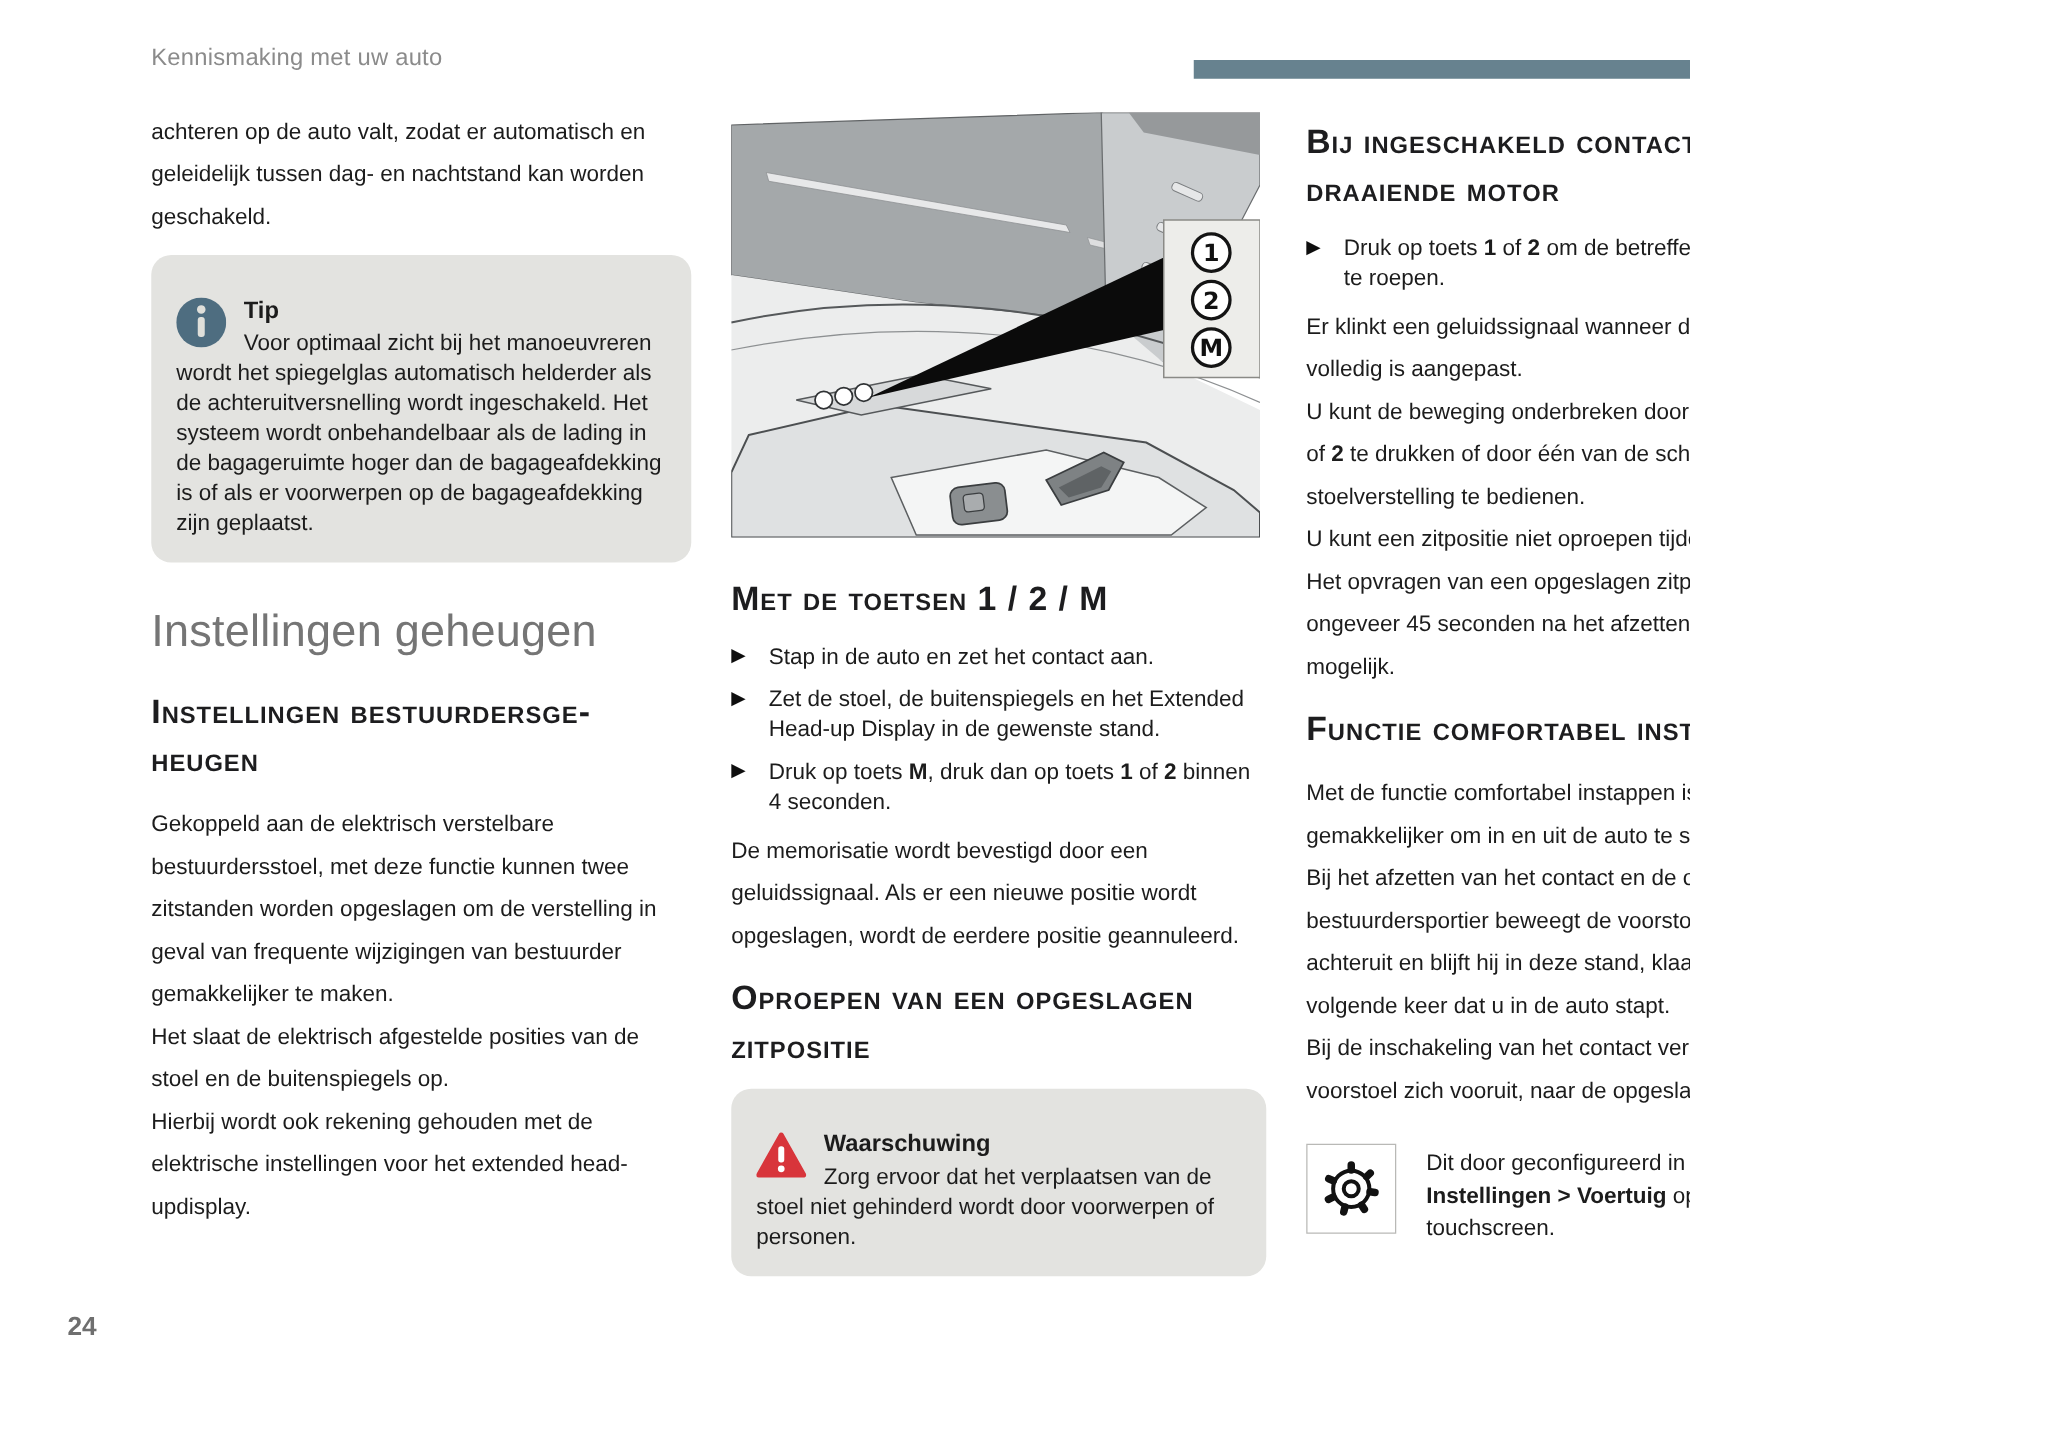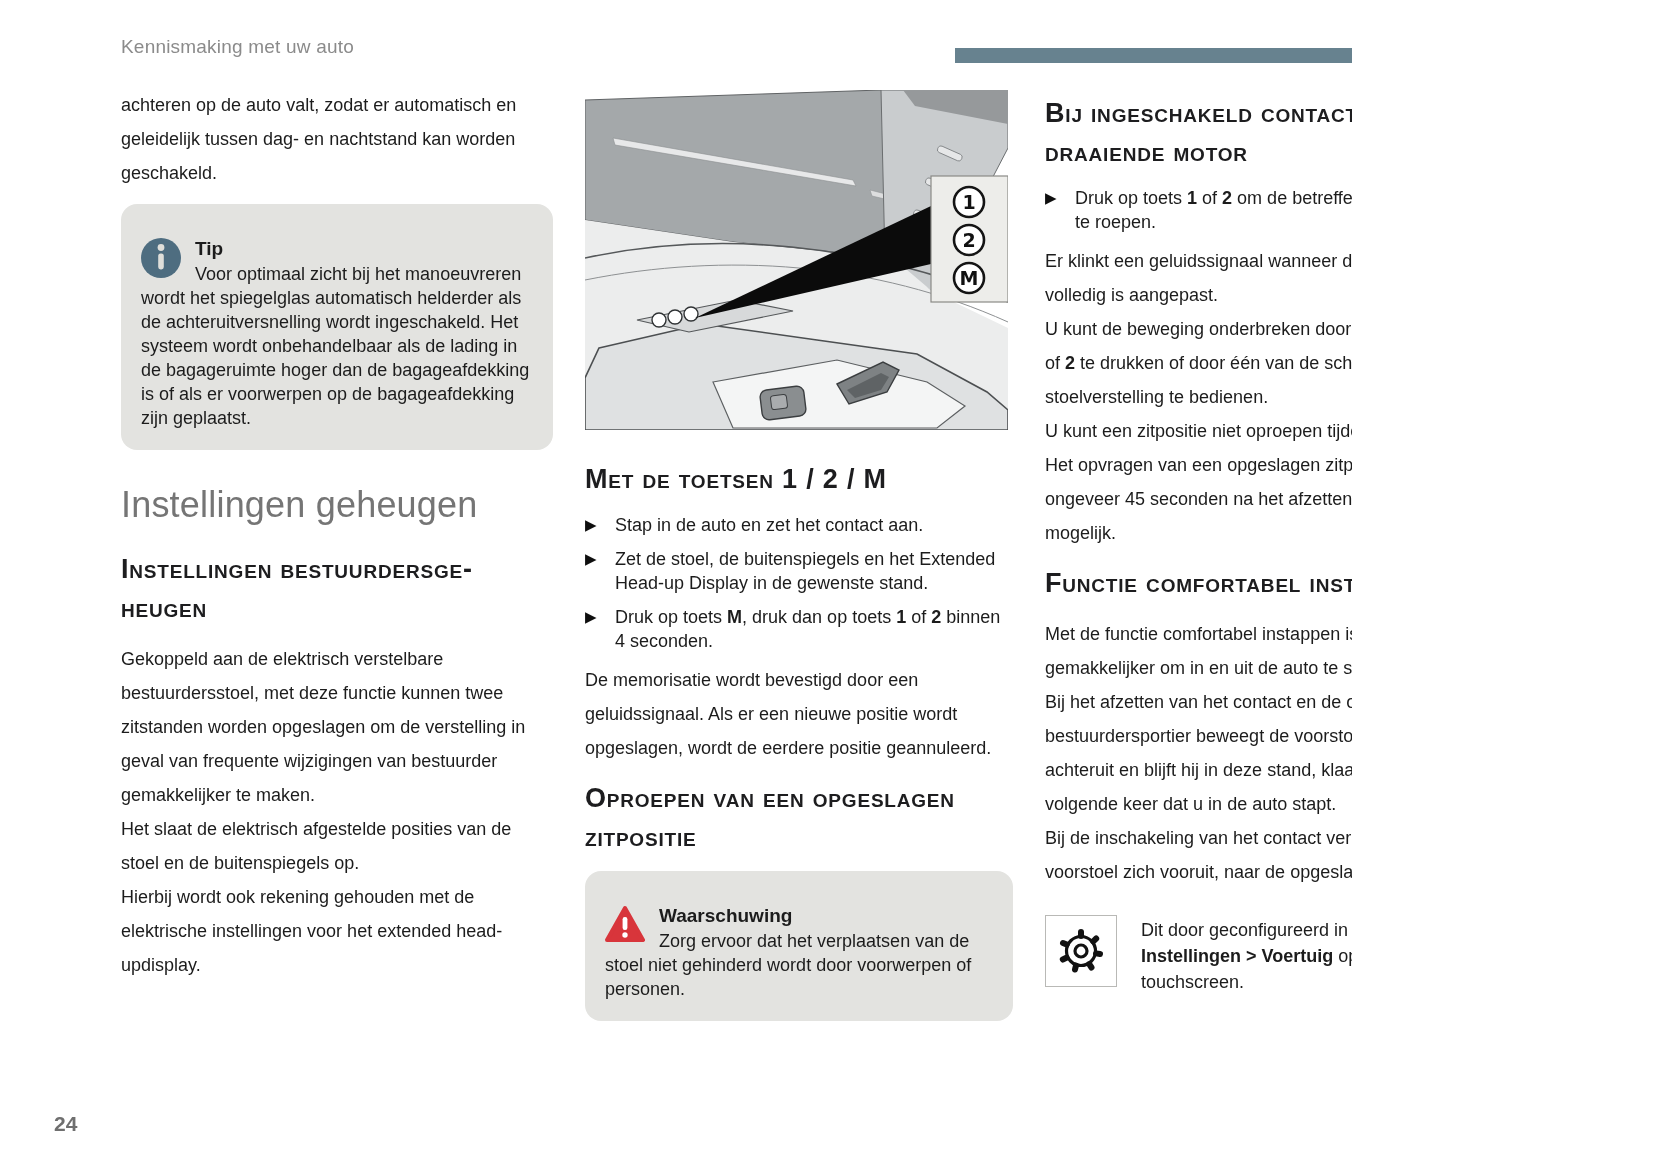--- a/index.html
+++ b/index.html
@@ -30,21 +30,21 @@
   .bullet .marker{flex:0 0 30px;font-size:15px;line-height:24px;color:#0e0e0e;}
   .bullet .bt{flex:1;font-size:18px;line-height:24px;white-space:pre-line;}
 
   .figure{width:423px;height:340px;margin:0 0 30px;}
 
   .config{display:flex;gap:24px;margin-top:26px;align-items:flex-start;}
   .gear-box{flex:0 0 72px;height:72px;border:1px solid #b9b9b6;background:#fff;
             display:flex;align-items:center;justify-content:center;box-sizing:border-box;}
   .config-text{font-size:18px;line-height:26px;padding-top:2px;white-space:pre-line;}
 
-  .page-number{position:absolute;left:54px;top:1112px;font-size:21px;font-weight:700;color:#6f6f6f;}
+  .page-number{position:absolute;left:54px;top:1050px;font-size:21px;font-weight:700;color:#6f6f6f;}
   b{font-weight:700;}
 </style>
 </head>
 <body>
 
 <div class="page">
 
   <div class="doc-header">Kennismaking met uw auto</div>
   <div class="accent-bar"></div>
 

